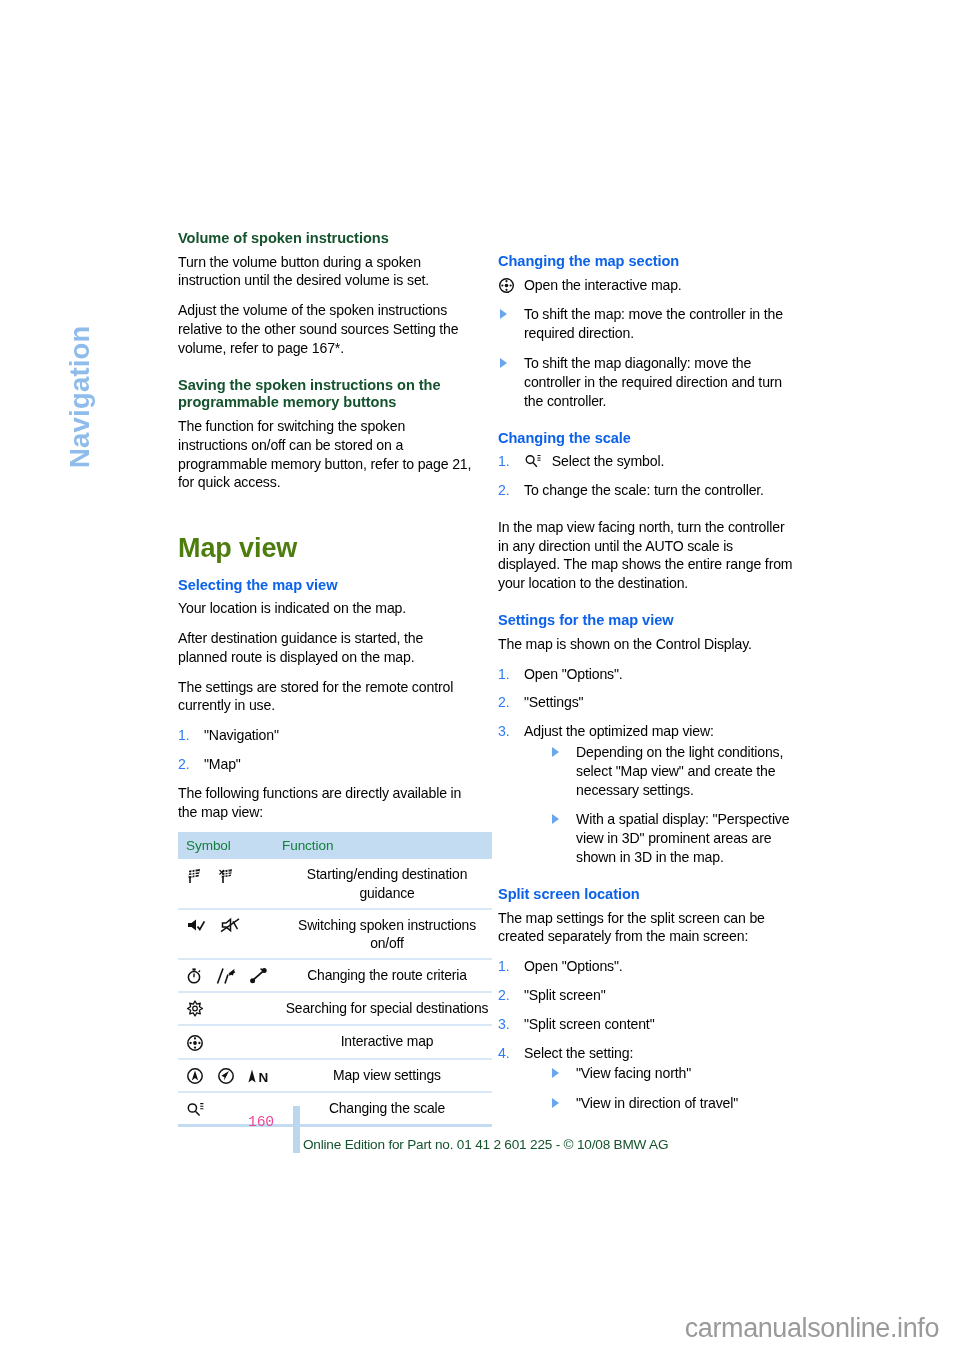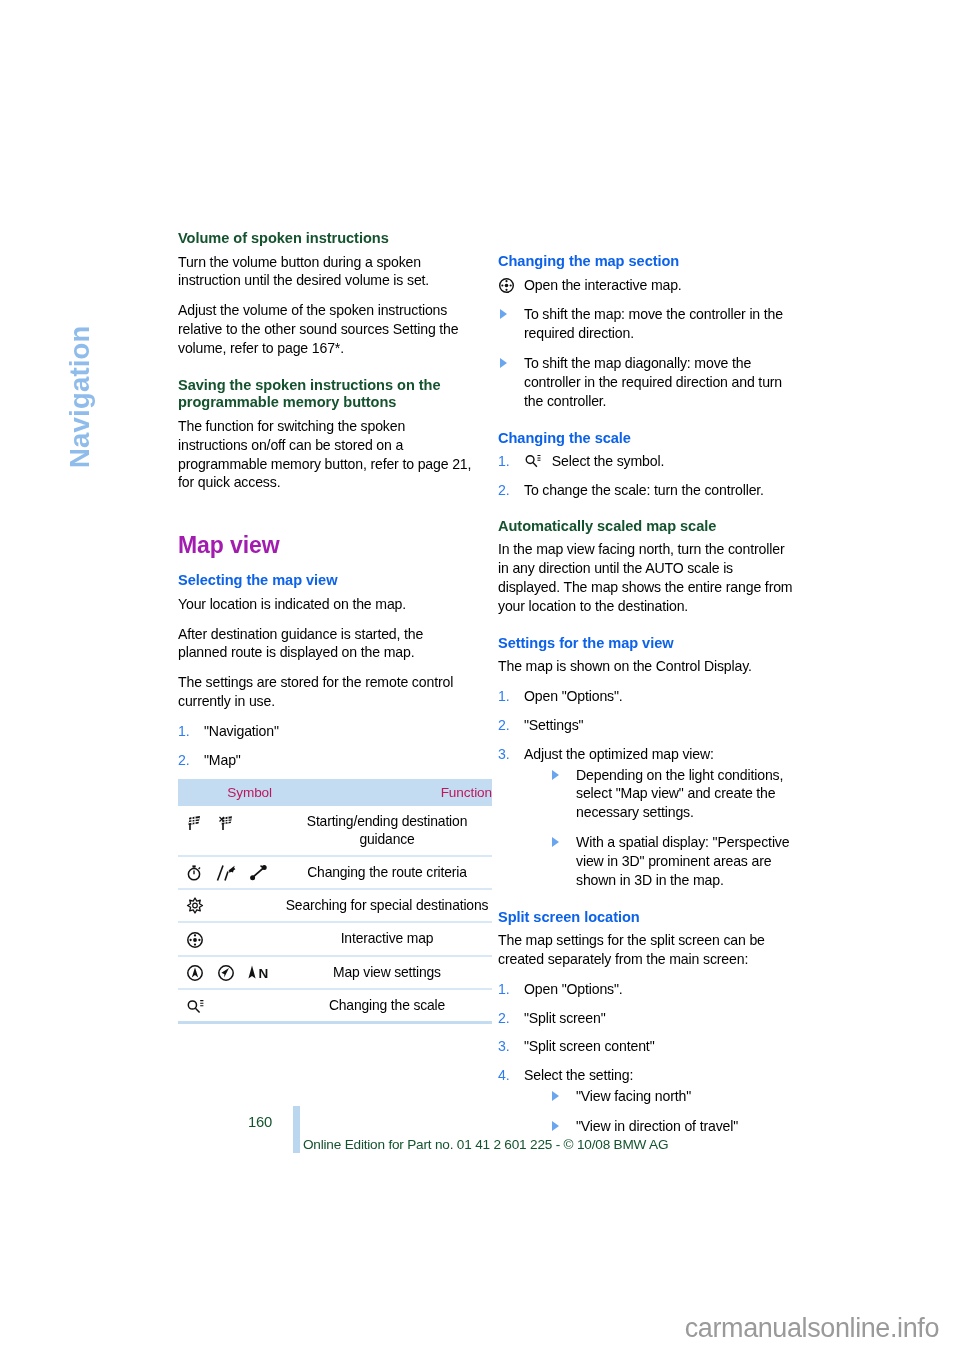--- a/index.html
+++ b/index.html
@@ -50,23 +50,23 @@
   .col {
     position: absolute;
     top: 230px;
     width: 296px;
   }
   .col-left  { left: 178px; }
   .col-right { left: 498px; margin-top: 23px; }
 
   
   h1.major {
-    font-size: 23px;
+    font-size: 27px;
     font-weight: bold;
-    color: #a21caf;
+    color: #4d7c0f;
     margin: 0 0 13px 0;
     line-height: 1.12;
     letter-spacing: -0.1px;
   }
   h2.sub {
     font-size: 14.6px;
     font-weight: bold;
     margin: 0 0 5px 0;
     line-height: 1.21;
     letter-spacing: -0.05px;
@@ -153,23 +153,23 @@
   table.symtab {
     border-collapse: collapse;
     width: 296px;
     margin-top: 6px;
     table-layout: fixed;
   }
   table.symtab th {
     background: #C3DCF2;
     font-size: 13.6px;
     font-weight: normal;
-    text-align: right;
+    text-align: left;
     padding: 6px 0 6px 8px;
-    color: #be185d;
+    color: #15803d;
     letter-spacing: -0.1px;
   }
   table.symtab th.th-sym  { width: 86px; }
   table.symtab th.th-func { width: 210px; padding-left: 10px; }
   table.symtab td {
     font-size: 13.9px;
     line-height: 1.3;
     padding: 6px 0 6px 8px;
     vertical-align: top;
     border-bottom: 2px solid #D9E8F6;
@@ -191,22 +191,23 @@
     left: 178px;
     top: 1106px;
     width: 720px;
     height: 56px;
   }
   .folio {
     position: absolute;
     left: 70px;
     top: 8px;
     font-size: 14.8px;
-    color: #14532d;
+    color: #ec4899;
     letter-spacing: -0.2px;
+    font-family: Liberation Mono, monospace;
   }
   .folio-rule {
     position: absolute;
     left: 115px;
     top: 0px;
     width: 7px;
     height: 47px;
     background: #BBD7F0;
   }
   .edition {
@@ -263,20 +264,21 @@
       <li>
         <span class="num">1.</span>
         <span>"Navigation"</span>
       </li>
       <li>
         <span class="num">2.</span>
         <span>"Map"</span>
       </li>
     </ol>
 
+    <p class="body">The following functions are directly available in the map view:</p>
 
     <table class="symtab">
       <thead>
         <tr>
           <th class="th-sym">Symbol</th>
           <th class="th-func">Function</th>
         </tr>
       </thead>
       <tbody>
 
@@ -296,20 +298,38 @@
                 <path d="M4.5 3.5 L14 2.2 L12.8 9 L3.6 10.4 Z" fill="#111"></path>
                 <path d="M7 2.8 L7 10 M10 2.5 L10 9.6" stroke="#fff" stroke-width="1.1"></path>
                 <path d="M4 6 L13.5 4.8 M4 8.3 L13.1 7.1" stroke="#fff" stroke-width="1"></path>
                 <path d="M1.5 3 L6 7.5 M6 3 L1.5 7.5" stroke="#111" stroke-width="1.1"></path>
               </svg>
             </span>
           </td>
           <td class="c-func">Starting/ending destination guidance</td>
         </tr>
 
+        <tr>
+          <td class="c-sym">
+            <span class="symcell">
+              <svg class="gl" width="21" height="17" viewBox="0 0 21 17">
+                <path d="M2 6 L5.5 6 L10 2.4 L10 13.6 L5.5 10 L2 10 Z" fill="#111"></path>
+                <path d="M11.5 9.5 L13.8 12.4 L18.4 4.4" stroke="#111" stroke-width="1.7" fill="none"></path>
+              </svg>
+            </span>
+            <span class="symcell">
+              <svg class="gl" width="21" height="17" viewBox="0 0 21 17">
+                <path d="M2.5 6 L6 6 L10.5 2.4 L10.5 13.6 L6 10 L2.5 10 Z" fill="none" stroke="#111" stroke-width="1.5"></path>
+                <path d="M13 4.4 L17.5 12.2" stroke="#111" stroke-width="1.5"></path>
+                <path d="M1 14.6 L19 1.8" stroke="#111" stroke-width="1.5"></path>
+              </svg>
+            </span>
+          </td>
+          <td class="c-func">Switching spoken instructions on/off</td>
+        </tr>
 
         <tr>
           <td class="c-sym">
             <span class="symcell">
               <svg class="gl" width="16" height="18" viewBox="0 0 16 18">
                 <circle cx="8" cy="10.2" r="5.6" fill="none" stroke="#111" stroke-width="1.5"></circle>
                 <path d="M8 10.2 L8 6.4" stroke="#111" stroke-width="1.4"></path>
                 <rect x="6.4" y="1.4" width="3.3" height="2.1" fill="#111"></rect>
                 <path d="M8 3.4 L8 4.7" stroke="#111" stroke-width="1.5"></path>
                 <path d="M12.6 5 L14 3.6" stroke="#111" stroke-width="1.4"></path>
@@ -450,21 +470,20 @@
         <span>Select the symbol.</span>
       </li>
       <li>
         <span class="num">2.</span>
         <span>To change the scale: turn the controller.</span>
       </li>
     </ol>
 
     <div class="spacer-sm"></div>
 
-    <h2 class="sub light">Automatically scaled map scale</h2>
     <p class="body">In the map view facing north, turn the controller in any direction until the AUTO scale is displayed. The map shows the entire range from your location to the destination.</p>
 
     <div class="spacer-sm"></div>
 
     <h2 class="sub strong">Settings for the map view</h2>
     <p class="body">The map is shown on the Control Display.</p>
 
     <ol class="steps">
       <li>
         <span class="num">1.</span>

